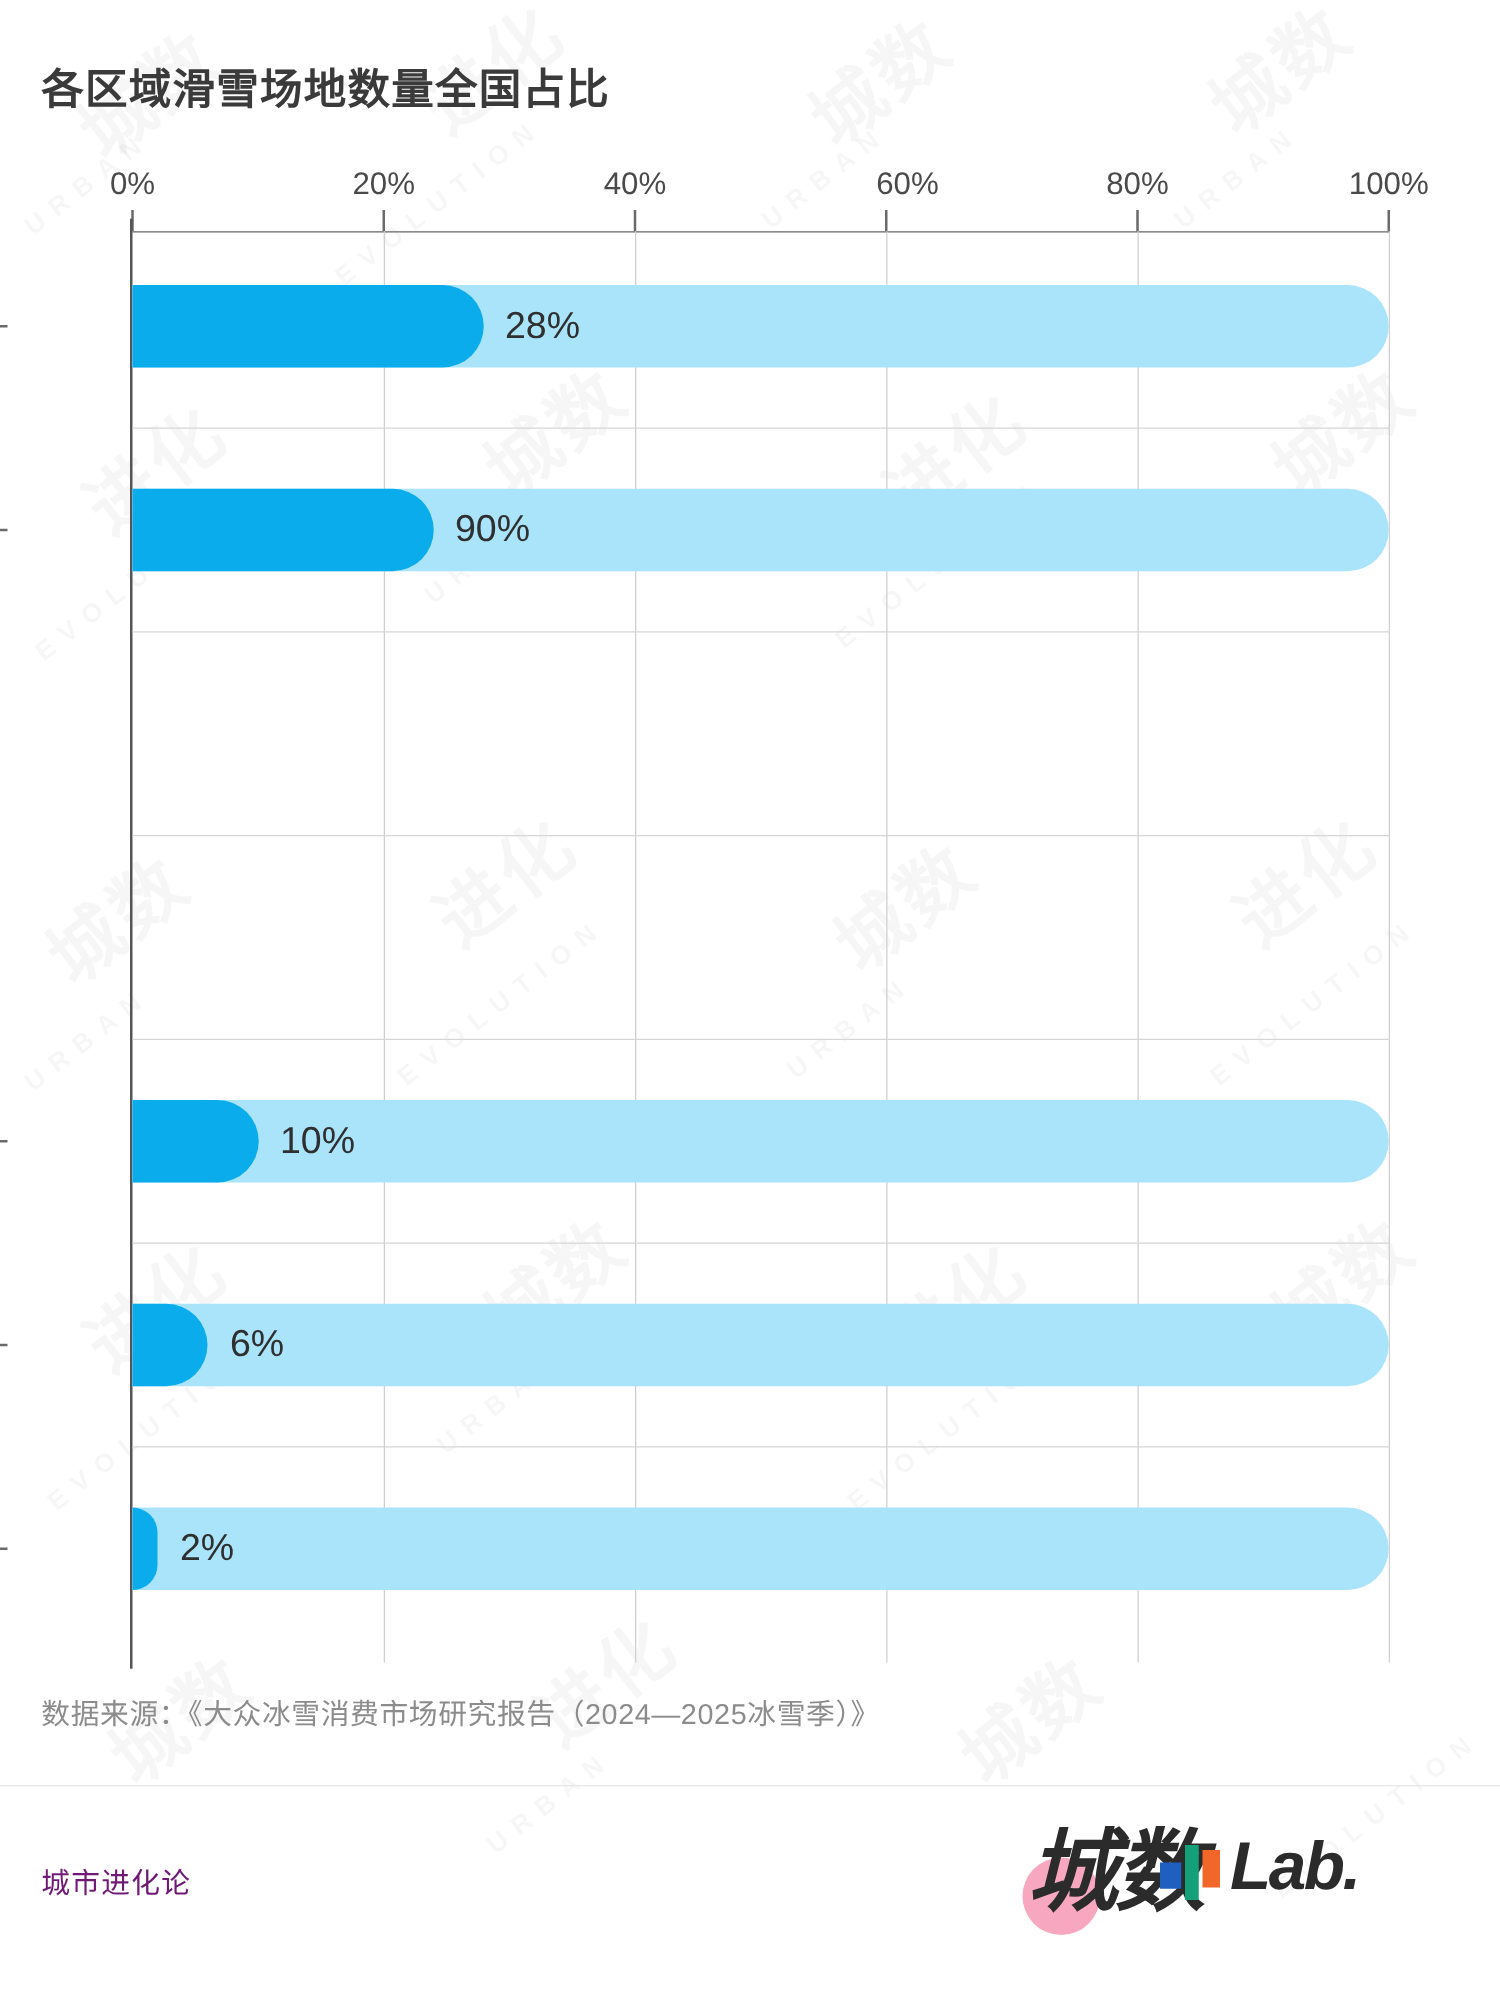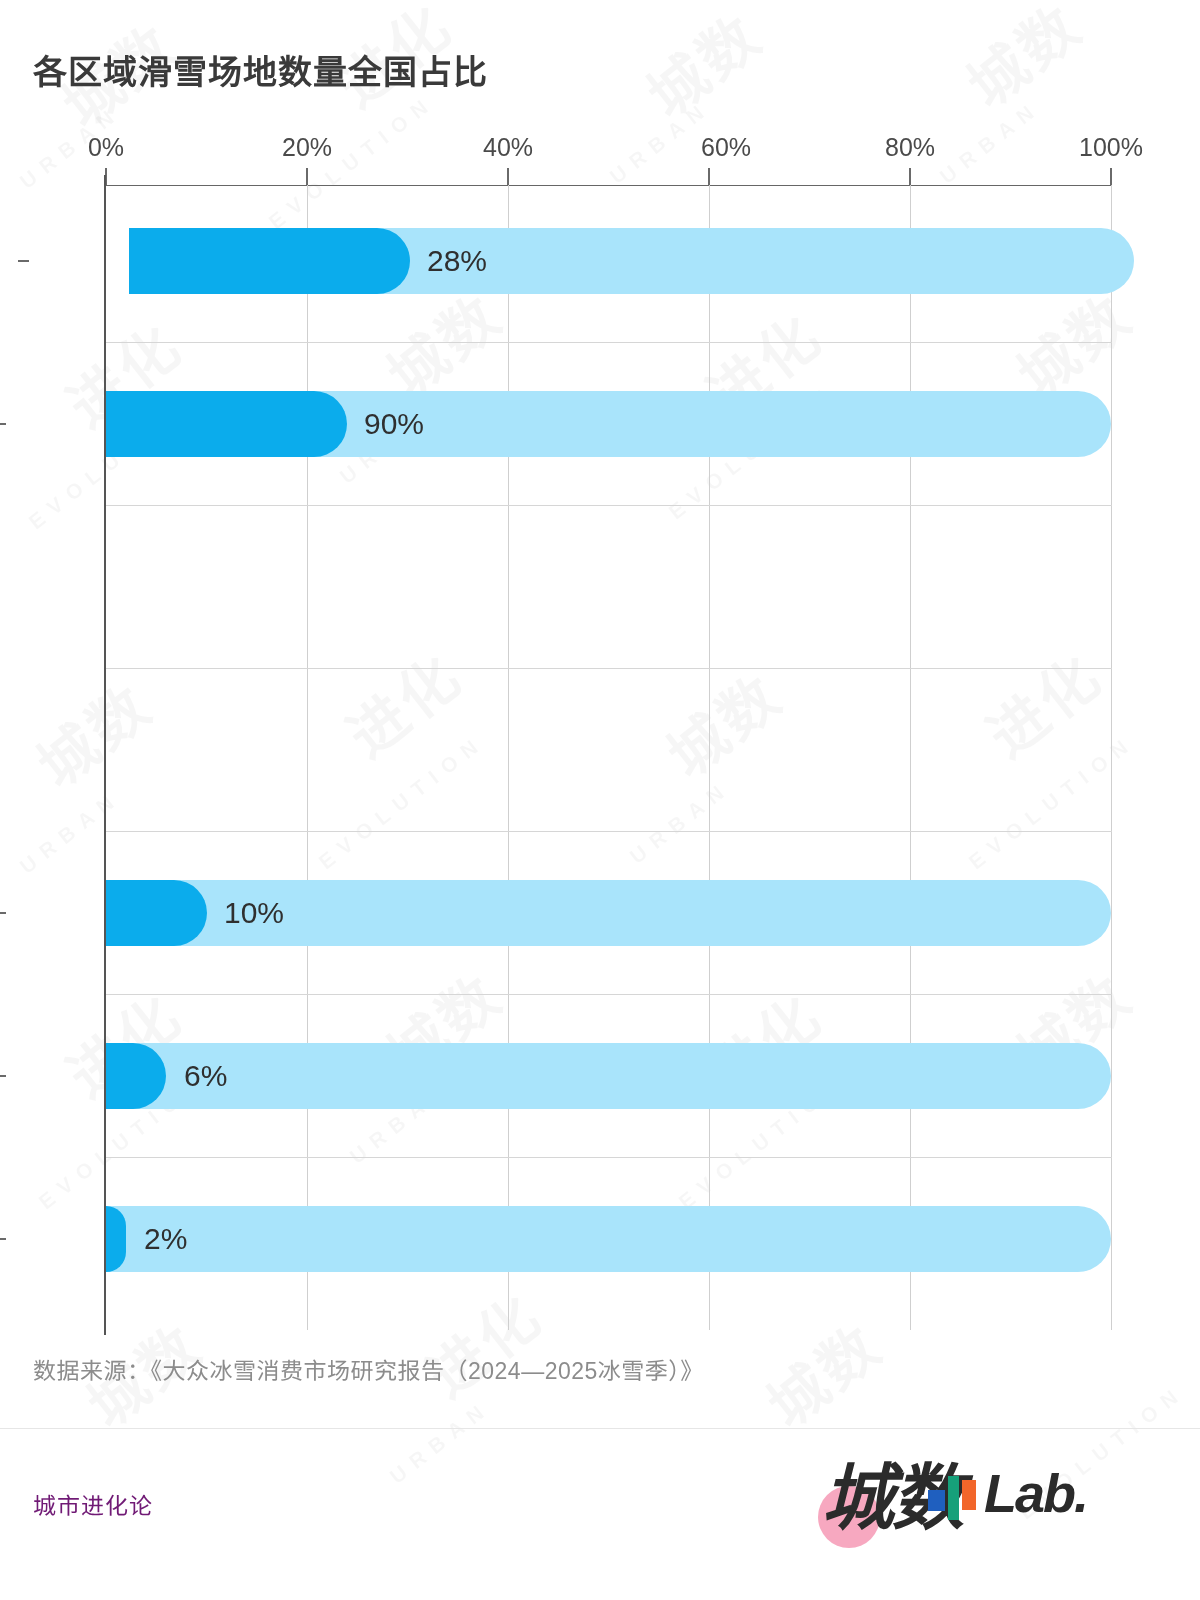--- a/index.html
+++ b/index.html
@@ -300,21 +300,21 @@
       <div class="gridline" style="left:804px;"></div>
       <div class="gridline" style="left:1005px;"></div>
 
       <div class="hline" style="top:157px;"></div>
       <div class="hline" style="top:320px;"></div>
       <div class="hline" style="top:483px;"></div>
       <div class="hline" style="top:646px;"></div>
       <div class="hline" style="top:809px;"></div>
       <div class="hline" style="top:972px;"></div>
 
-      <div class="row" style="top:43px; height:66px;margin-left:23px;">
+      <div class="row" style="top:43px; height:66px;">
         <div class="track" style="width:1005px;"></div>
         <div class="bar" style="width:281px;"></div>
         <div class="bar-value" style="left:298px;">28%</div>
         <div class="cat-tick"></div>
 
       </div>
 
       <div class="row" style="top:206px; height:66px;">
         <div class="track" style="width:1005px;"></div>
         <div class="bar" style="width:241px;"></div>

